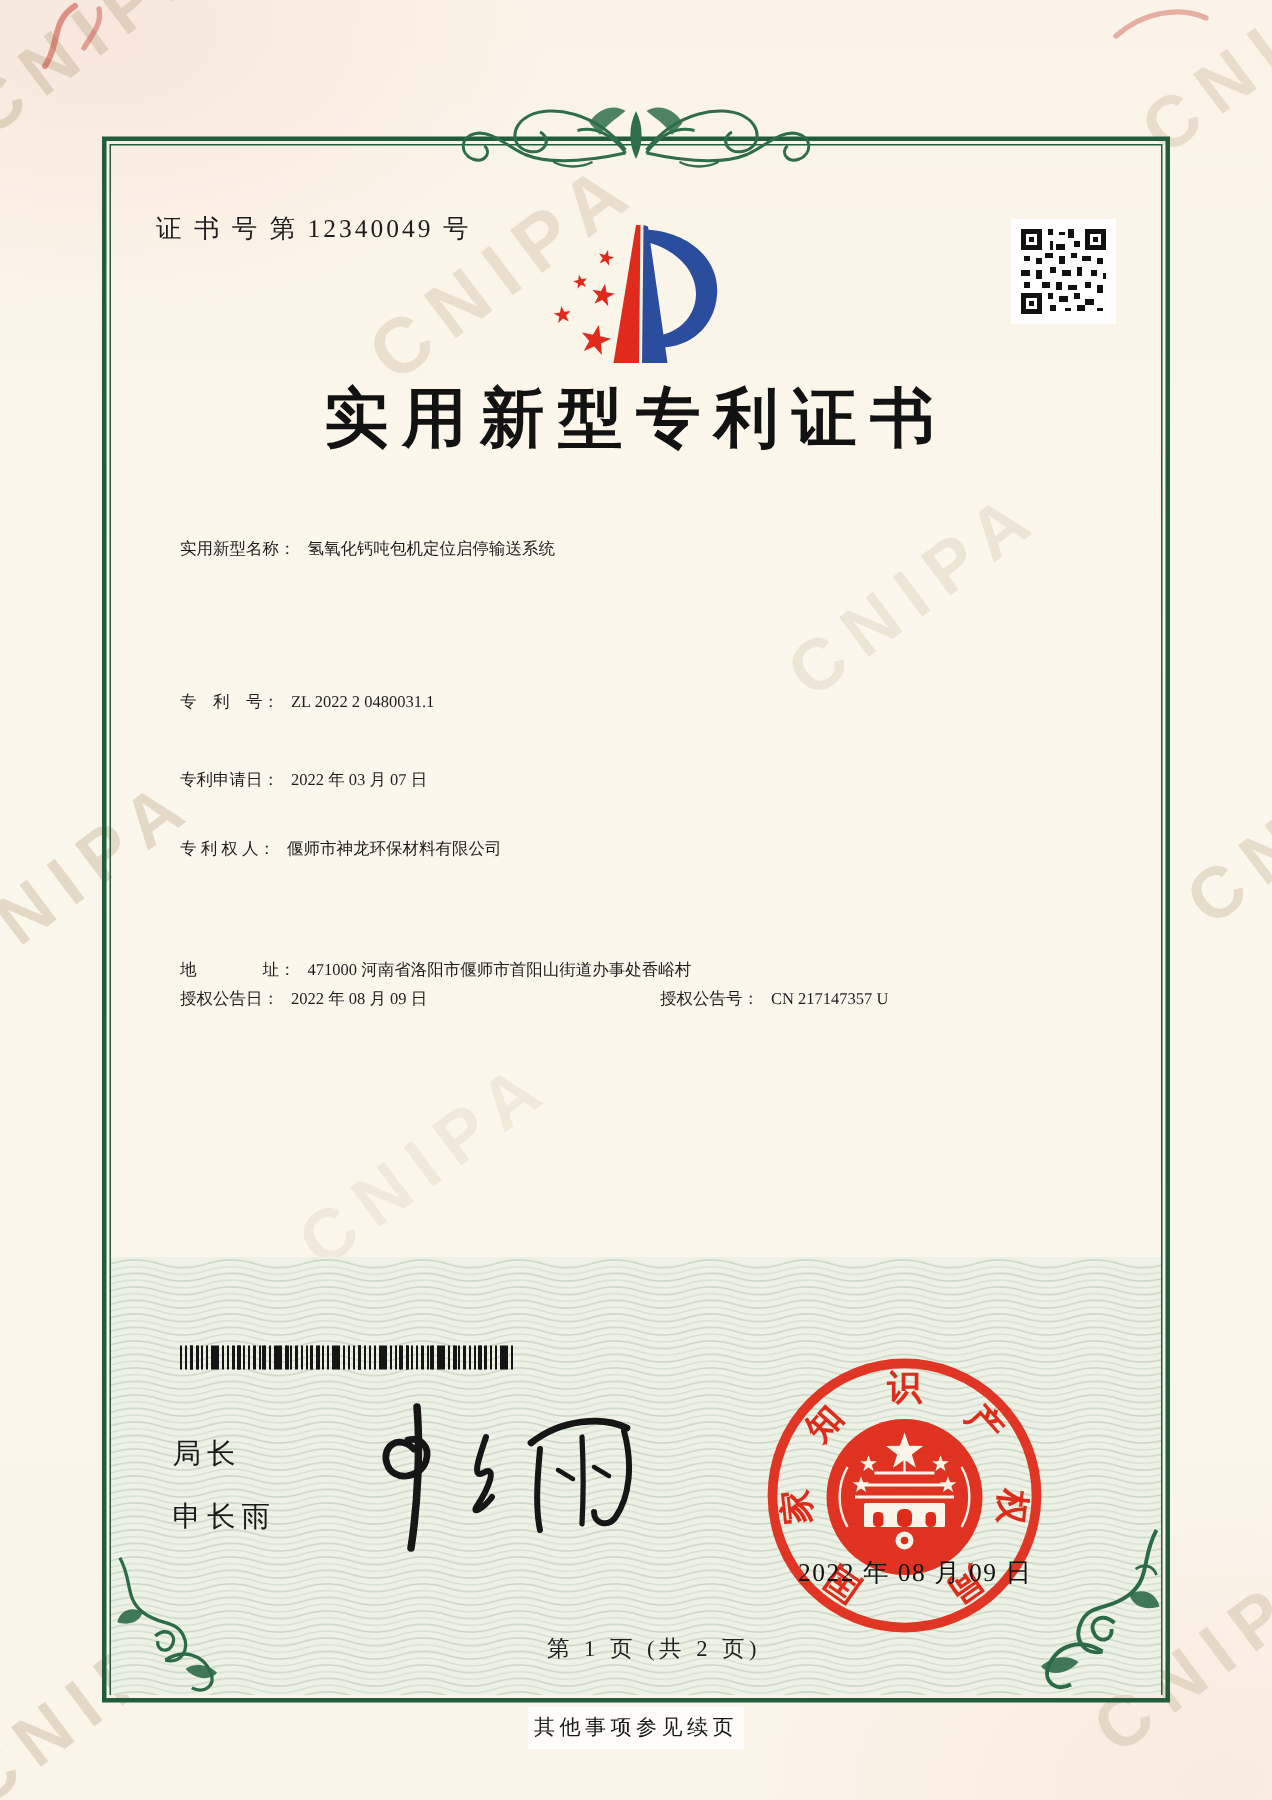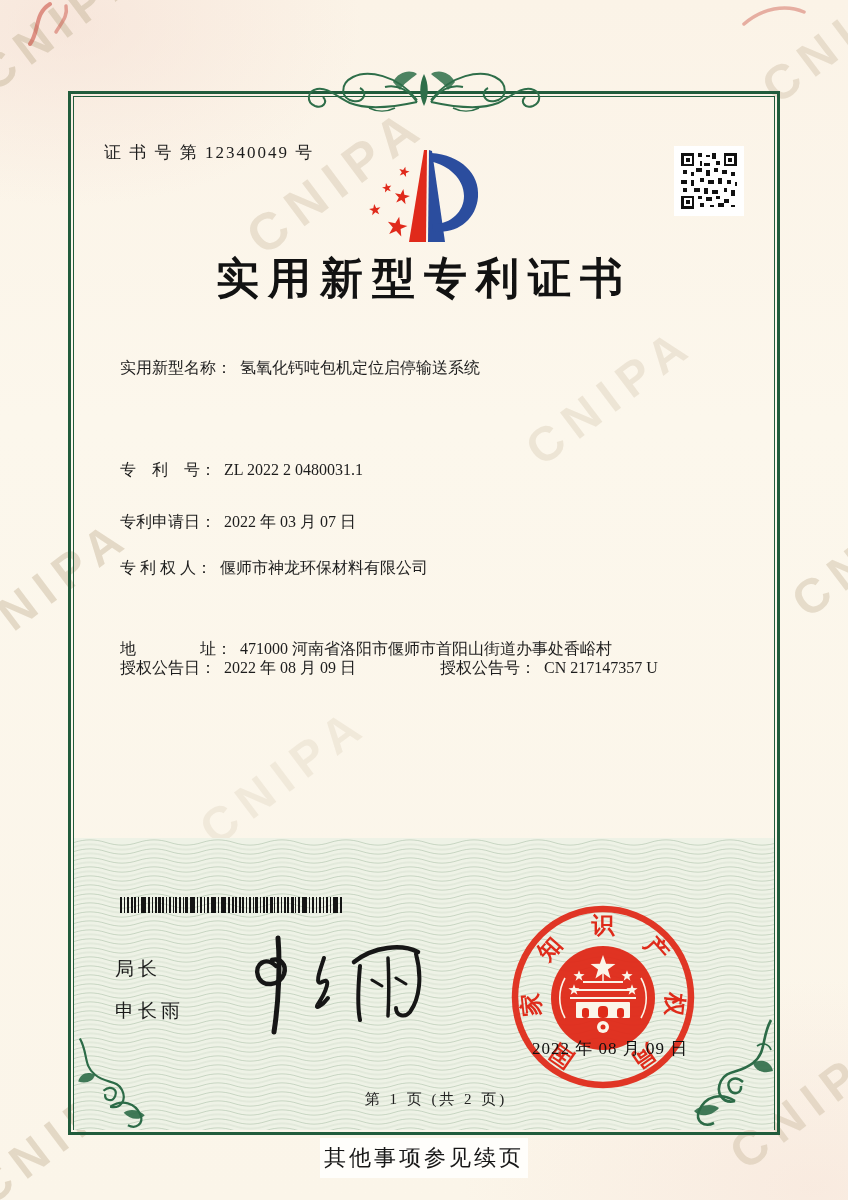--- a/index.html
+++ b/index.html
@@ -36,21 +36,21 @@
   .orn-bl{left:74px;top:1036px;transform:scaleX(-1);}
   .redmark-tl{left:20px;top:0;}
   .redmark-tr{left:742px;top:0;}
   
   .certno{position:absolute;left:104px;top:141px;font-size:17px;letter-spacing:2px;}
   .qr{position:absolute;left:674px;top:146px;width:70px;height:70px;background:#fff;padding:3px;box-sizing:border-box;}
   .logo{position:absolute;left:357px;top:140px;}
   .title{position:absolute;left:0;top:250px;width:100%;text-align:center;
          font-size:43px;font-weight:bold;letter-spacing:9px;color:#121212;}
   
-  .fieldrow{position:absolute;left:120px;font-size:16px;white-space:nowrap;}
+  .fieldrow{position:absolute;left:120px;font-size:11px;white-space:nowrap;}
   .r1{top:358px;}.r2{top:412px;}.r3{top:460px;}.r4{top:512px;}.r5{top:558px;}.r6{top:639px;}.r7{top:658px;}
   .fvalue{margin-left:8px;}
   .grant2{position:absolute;left:320px;top:0;white-space:nowrap;}
   
   .body{position:absolute;left:120px;top:694px;width:608px;font-size:16.5px;line-height:28px;color:#151515;text-align:justify;}
   .body p{margin:0;text-indent:2em;}
   
   .waves{position:absolute;left:74px;top:838px;}
   .barcode{position:absolute;left:120px;top:897px;width:224px;height:16px;
     background-image:
@@ -59,21 +59,21 @@
       repeating-linear-gradient(90deg,transparent 0 11px,#151515 11px 12.5px,transparent 12.5px 27px);}
   .director{position:absolute;left:115px;top:956px;font-family:"Liberation Sans","DejaVu Sans",sans-serif;
             font-size:19px;letter-spacing:4px;color:#1a1a1a;}
   .director-name{position:absolute;left:115px;top:998px;font-family:"Liberation Sans","DejaVu Sans",sans-serif;
             font-size:19px;letter-spacing:4px;color:#1a1a1a;}
   .signature{position:absolute;left:246px;top:932px;z-index:3;}
   .seal{position:absolute;left:508px;top:902px;z-index:2;}
   .seal-date{position:absolute;left:532px;top:1037px;z-index:4;font-size:17px;letter-spacing:1px;color:#101010;white-space:nowrap;}
   .pageno{position:absolute;left:0;top:1090px;width:100%;text-align:center;font-size:15px;letter-spacing:3px;color:#222;z-index:3;margin-left:12px;}
   .footnote{position:absolute;left:0;top:1138px;width:100%;text-align:center;}
-  .footnote span{display:inline-block;background:#fffefb;padding:5px 4px;font-size:22px;letter-spacing:3px;color:#171717;}
+  .footnote span{display:inline-block;background:#fffefb;padding:5px 4px;font-size:14px;letter-spacing:3px;color:#171717;}
 </style>
 </head>
 <body>
 
 <div class="page">
 
   <div class="wm wm1">CNIPA</div>
   <div class="wm wm2">CNIPA</div>
   <div class="wm wm3">CNIPA</div>
   <div class="wm wm4">CNIPA</div>

